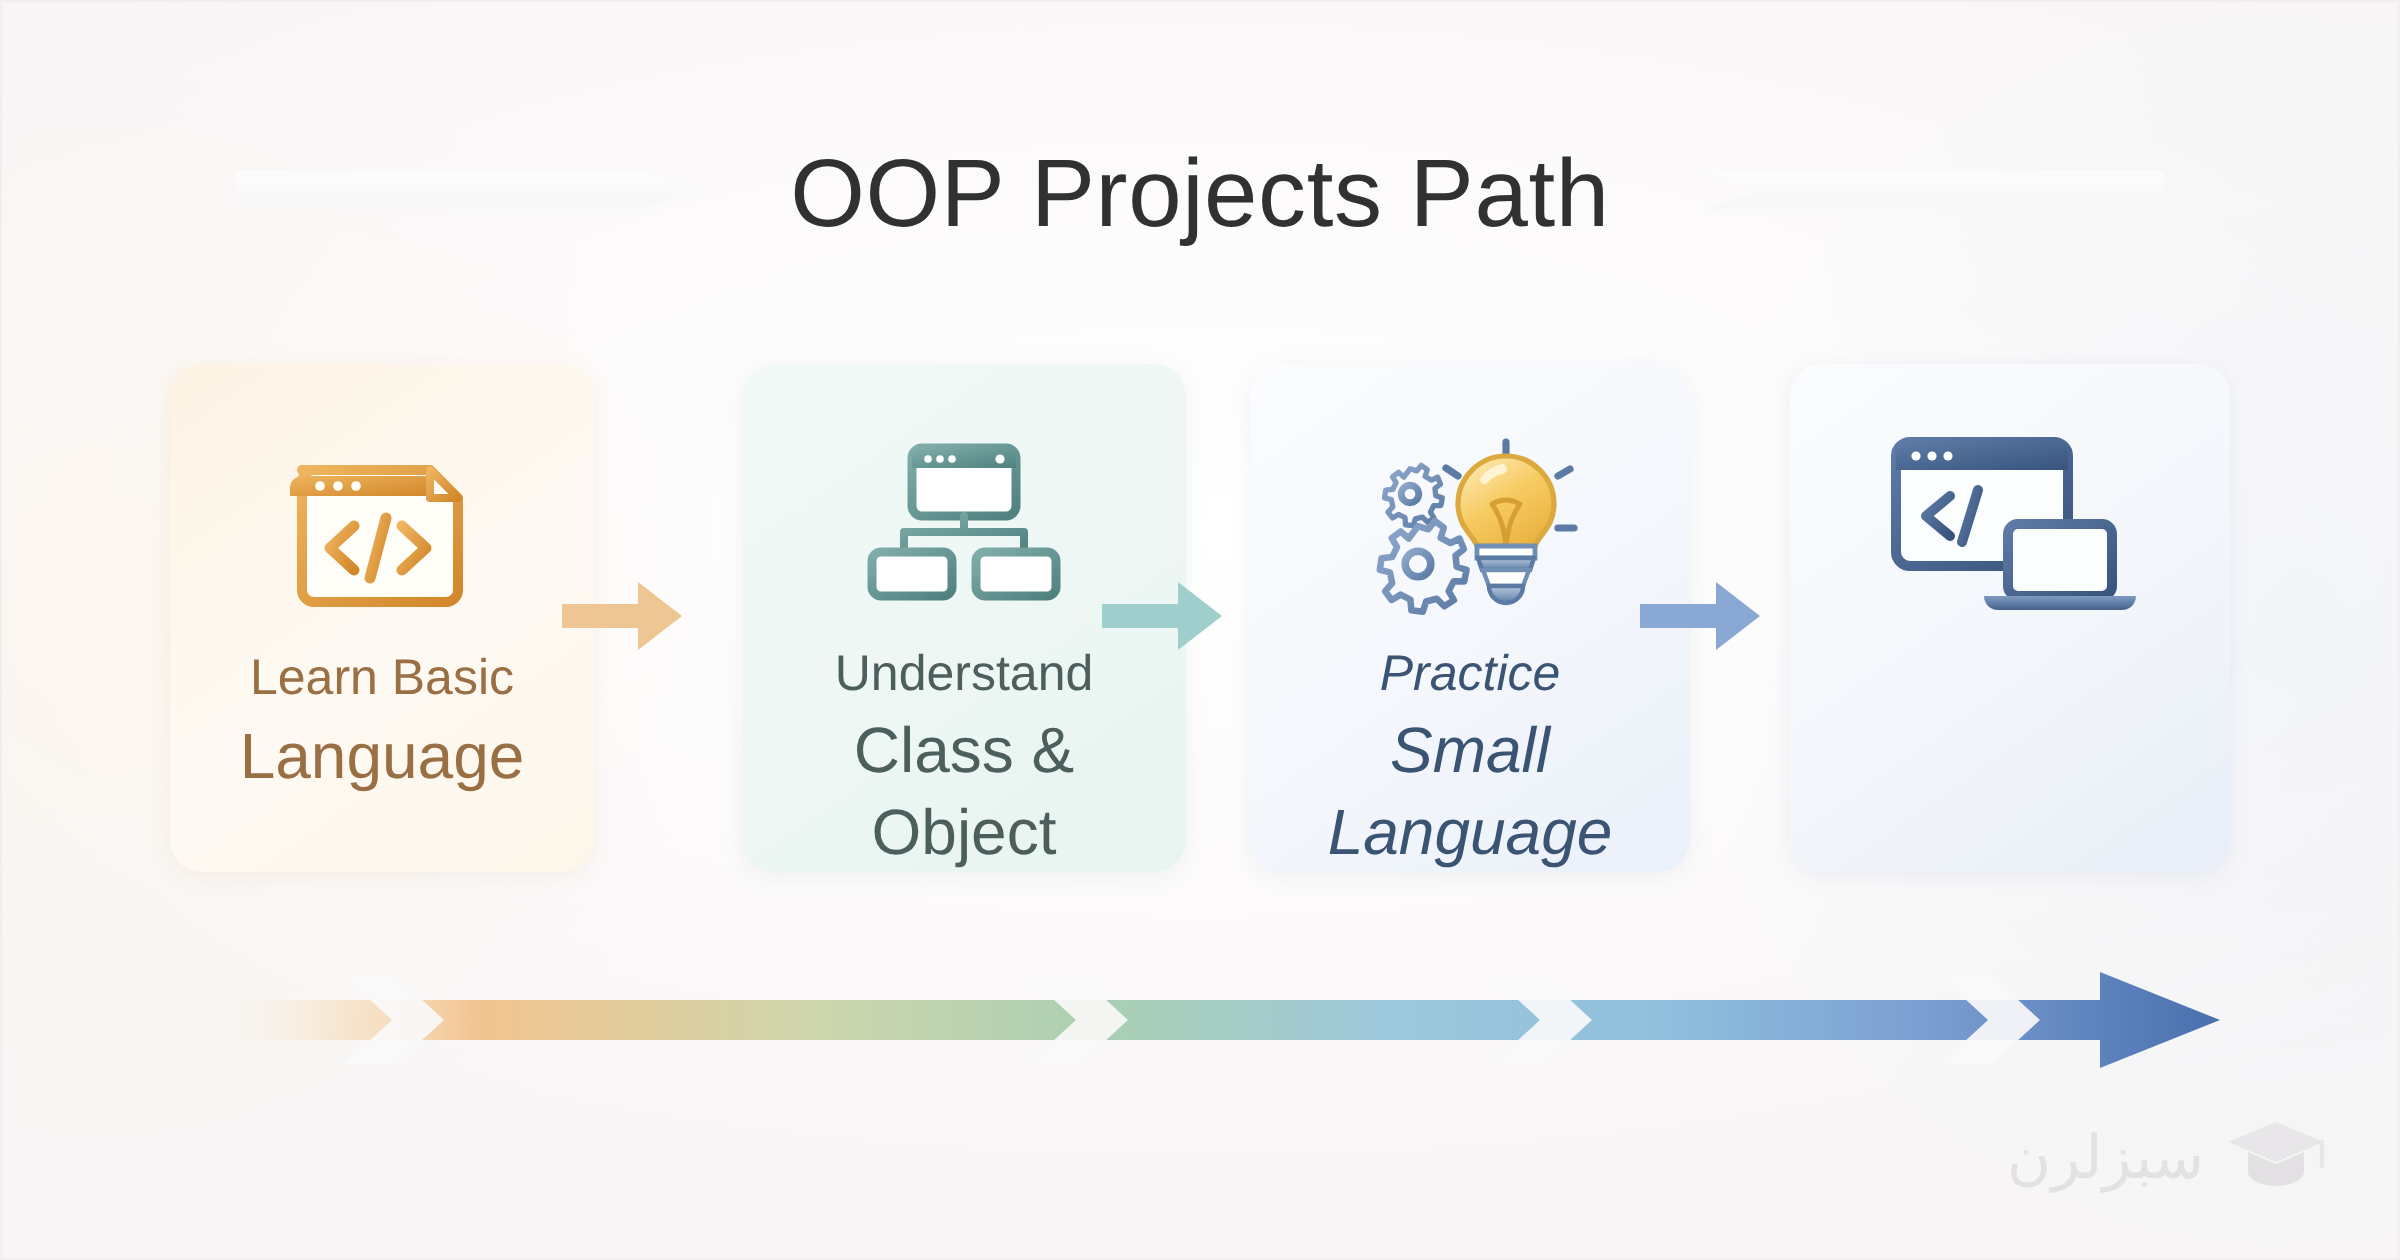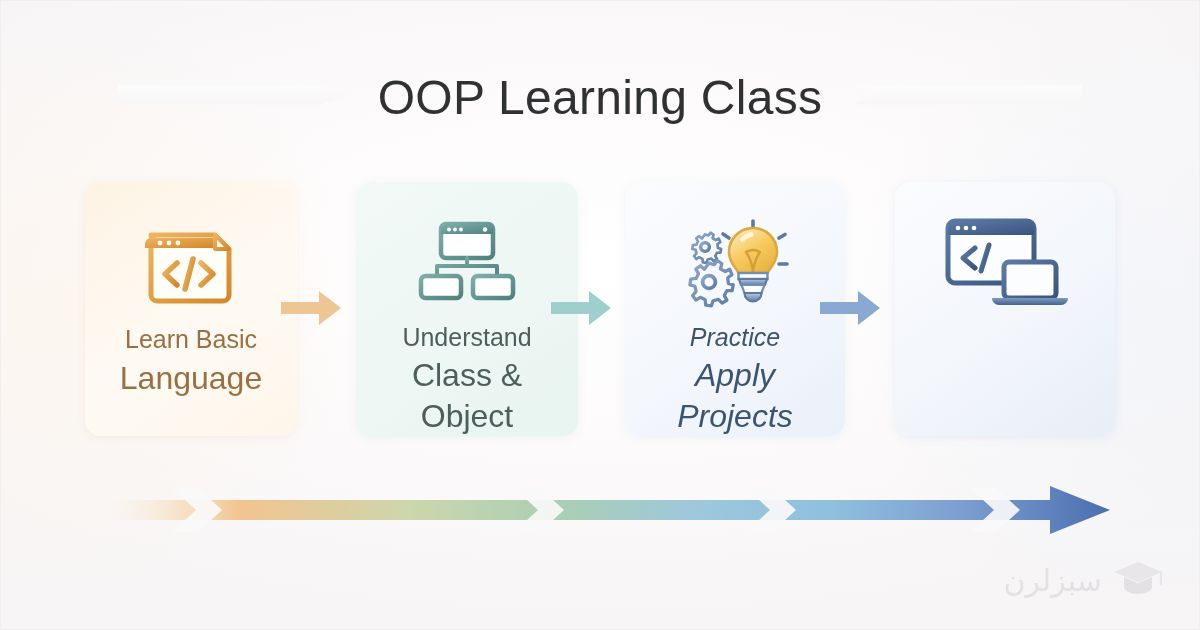--- a/index.html
+++ b/index.html
@@ -100,21 +100,21 @@
     height: 254px;
     border-radius: 16px;
     display: flex;
     flex-direction: column;
     align-items: center;
     justify-content: flex-start;
     padding-top: 24px;
   }
 
   .card-1 { left: 0px;   width: 212px; background: linear-gradient(145deg, #fdf3e4 0%, #fefaf3 55%, #fdf6ea 100%); box-shadow: 0 2px 10px rgba(190,150,100,0.10); }
-  .card-2 { left: 271px; width: 222px; background: linear-gradient(145deg, #f2f9f6 0%, #eef7f4 50%, #e7f4ef 100%); box-shadow: 0 2px 10px rgba(120,165,155,0.10); }
+  .card-2 { left: 286px; width: 222px; background: linear-gradient(145deg, #f2f9f6 0%, #eef7f4 50%, #e7f4ef 100%); box-shadow: 0 2px 10px rgba(120,165,155,0.10); }
   .card-3 { left: 540px; width: 220px; background: linear-gradient(145deg, #fbfcfe 0%, #f4f7fc 55%, #eaf0f9 100%); box-shadow: 0 2px 10px rgba(120,145,185,0.10); }
   .card-4 { left: 810px; width: 220px; background: linear-gradient(145deg, #fbfcfe 0%, #f3f6fb 55%, #e8eef7 100%); box-shadow: 0 2px 10px rgba(110,135,180,0.11); }
 
   .card-icon {
     height: 118px;
     display: flex;
     align-items: center;
     justify-content: center;
   }
 
@@ -184,21 +184,21 @@
 <body>
 
 <div class="bg-wash"></div>
 <div class="bg-tint-left"></div>
 <div class="bg-tint-right"></div>
 <div class="frame"></div>
 
 <div class="title-row">
   <div class="banner banner-left"></div>
   <div class="banner banner-right"></div>
-  <h1 class="page-title">OOP Learning Class</h1>
+  <h1 class="page-title">OOP Projects Path</h1>
 </div>
 
 <div class="cards">
 
   <div class="card card-1">
     <div class="card-icon">
       <svg width="96" height="88" viewBox="0 0 96 88">
         <defs>
           <linearGradient id="g1" x1="0" y1="0" x2="1" y2="1">
             <stop offset="0%" stop-color="#eeb45f"></stop>
@@ -293,21 +293,21 @@
         <path d="M71 36 q7 10 7 24 M85 36 q-7 10 -7 24 M71 36 q7 -4 14 0" fill="none" stroke="#d69f34" stroke-width="2.4" stroke-linecap="round"></path>
 
         <path d="M63.5 57 h29 v6 h-29 z" fill="#ffffff" stroke="#6f8fb5" stroke-width="2.4"></path>
         <path d="M64 63 h28 l-2 6 h-24 z" fill="url(#baseG)" stroke="#5b7ba4" stroke-width="2.2"></path>
         <path d="M66.5 69 h23 l-3 8 h-17 z" fill="#ffffff" stroke="#6f8fb5" stroke-width="2.2"></path>
         <path d="M69.5 77 h17 a8 8 0 0 1 -17 0 z" fill="url(#baseG)" stroke="#5b7ba4" stroke-width="2.2"></path>
       </svg>
     </div>
     <div class="card-label">
       <span class="label-line-1">Practice</span>
-      <span class="label-line-2">Apply Projects</span>
+      <span class="label-line-2">Small Language</span>
     </div>
   </div>
 
   <div class="card card-4">
     <div class="card-icon">
       <svg width="126" height="100" viewBox="0 0 126 100">
         <defs>
           <linearGradient id="g4" x1="0" y1="0" x2="1" y2="1">
             <stop offset="0%" stop-color="#5c7ba6"></stop>
             <stop offset="100%" stop-color="#38547d"></stop>

